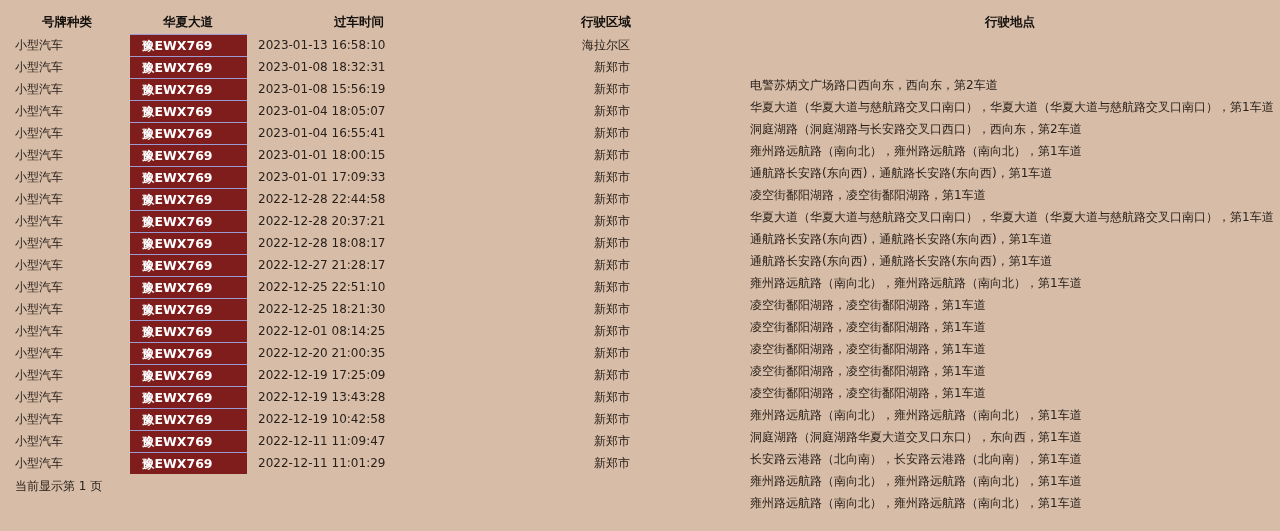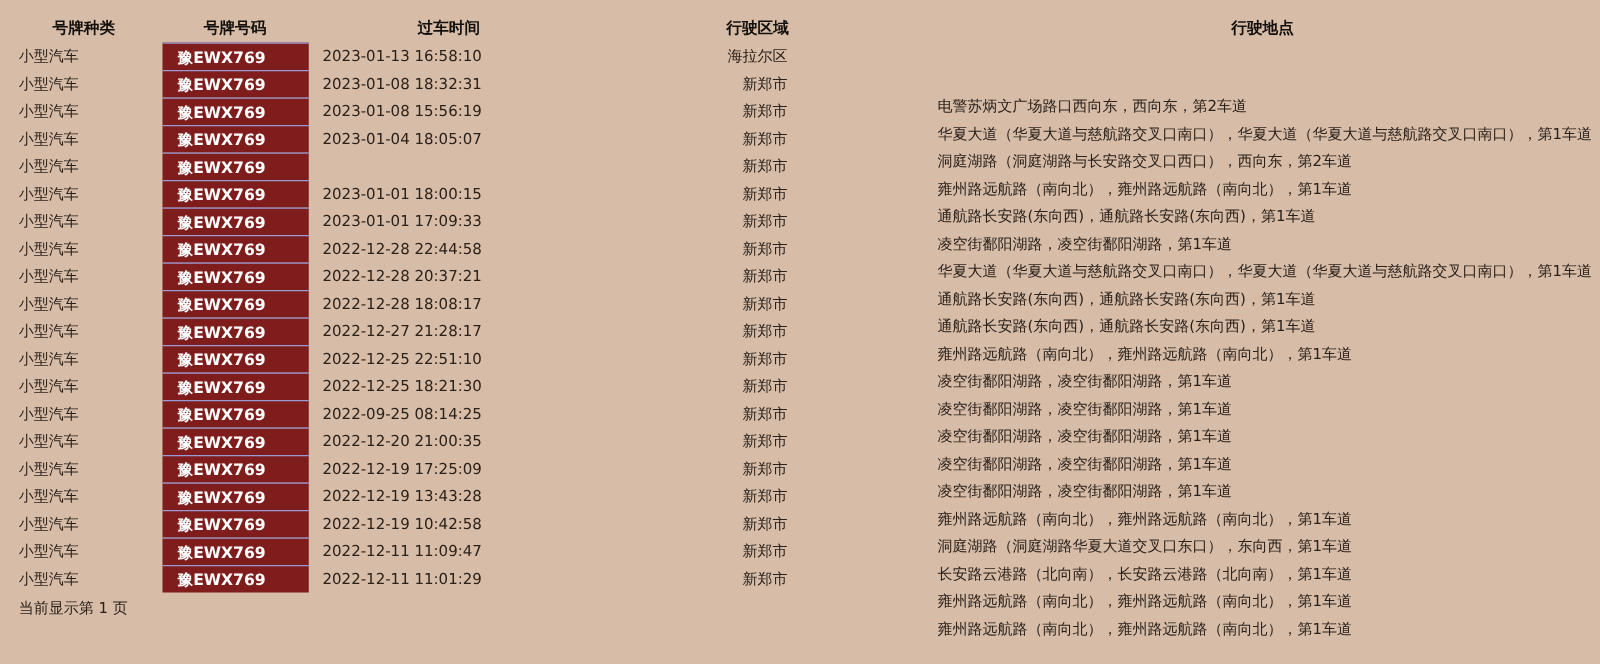--- a/index.html
+++ b/index.html
@@ -41,21 +41,21 @@
     font-size:12px; color:#2b211b; white-space:nowrap;
   }
 </style>
 </head>
 <body>
 
 <div class="screen">
 
   <div class="hdr">
     <span class="h1">号牌种类</span>
-    <span class="h2">号牌号码</span>
+    <span class="h2">华夏大道</span>
     <span class="h3">过车时间</span>
     <span class="h4">行驶区域</span>
     <span class="h5">行驶地点</span>
   </div>
 
   <div id="rows">
     <div class="row">
       <span class="cell c-type">小型汽车</span>
       <span class="cell c-plate">豫EWX769</span>
       <span class="cell c-time">2023-01-13 16:58:10</span>
@@ -83,20 +83,21 @@
       <span class="cell c-type">小型汽车</span>
       <span class="cell c-plate">豫EWX769</span>
       <span class="cell c-time">2023-01-04 18:05:07</span>
       <span class="cell c-region">新郑市</span>
       <span class="cell c-loc">雍州路远航路（南向北），雍州路远航路（南向北），第1车道</span>
     </div>
 
     <div class="row">
       <span class="cell c-type">小型汽车</span>
       <span class="cell c-plate">豫EWX769</span>
+      <span class="cell c-time">2023-01-04 16:55:41</span>
       <span class="cell c-region">新郑市</span>
       <span class="cell c-loc">通航路长安路(东向西)，通航路长安路(东向西)，第1车道</span>
     </div>
 
     <div class="row">
       <span class="cell c-type">小型汽车</span>
       <span class="cell c-plate">豫EWX769</span>
       <span class="cell c-time">2023-01-01 18:00:15</span>
       <span class="cell c-region">新郑市</span>
       <span class="cell c-loc">凌空街鄱阳湖路，凌空街鄱阳湖路，第1车道</span>
@@ -154,21 +155,21 @@
       <span class="cell c-type">小型汽车</span>
       <span class="cell c-plate">豫EWX769</span>
       <span class="cell c-time">2022-12-25 18:21:30</span>
       <span class="cell c-region">新郑市</span>
       <span class="cell c-loc">凌空街鄱阳湖路，凌空街鄱阳湖路，第1车道</span>
     </div>
 
     <div class="row">
       <span class="cell c-type">小型汽车</span>
       <span class="cell c-plate">豫EWX769</span>
-      <span class="cell c-time">2022-09-25 08:14:25</span>
+      <span class="cell c-time">2022-12-01 08:14:25</span>
       <span class="cell c-region">新郑市</span>
       <span class="cell c-loc">凌空街鄱阳湖路，凌空街鄱阳湖路，第1车道</span>
     </div>
 
     <div class="row">
       <span class="cell c-type">小型汽车</span>
       <span class="cell c-plate">豫EWX769</span>
       <span class="cell c-time">2022-12-20 21:00:35</span>
       <span class="cell c-region">新郑市</span>
       <span class="cell c-loc">凌空街鄱阳湖路，凌空街鄱阳湖路，第1车道</span>

